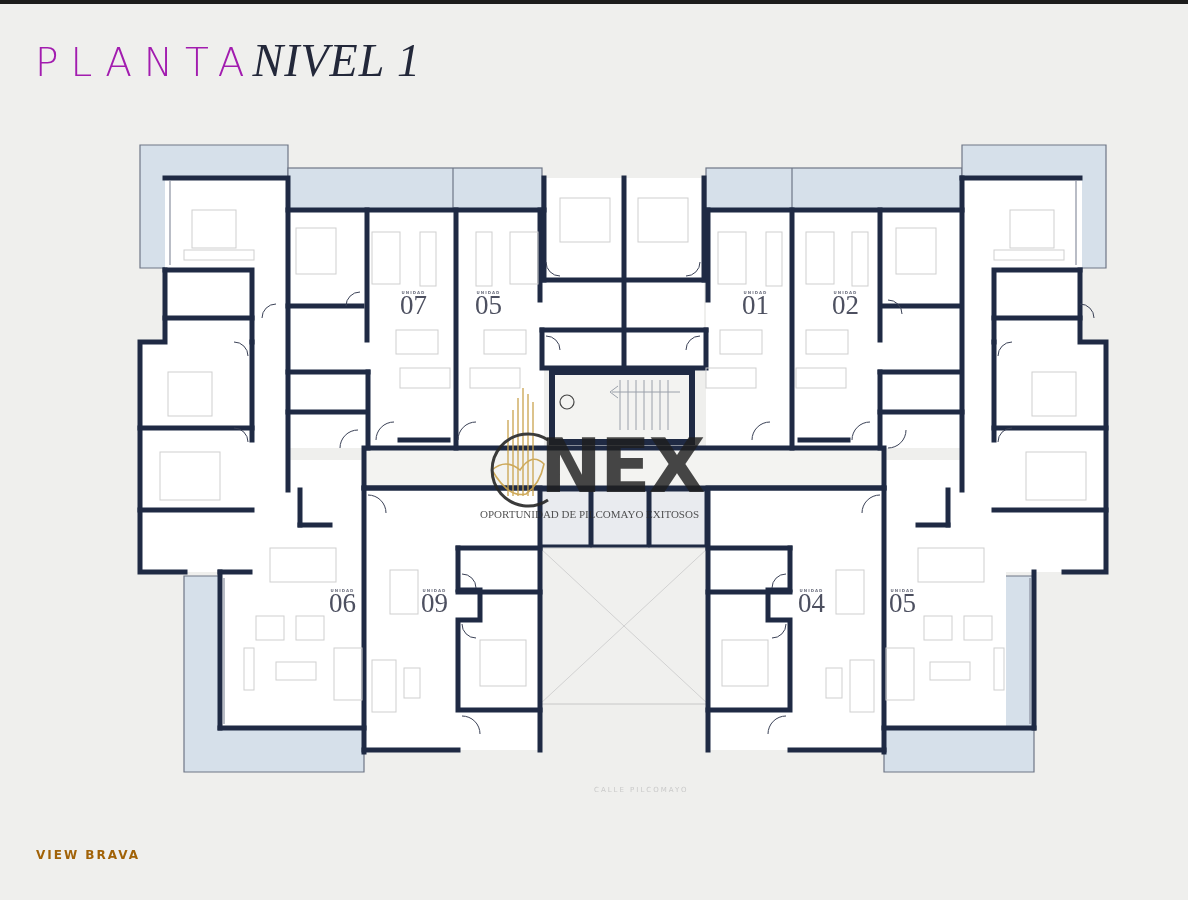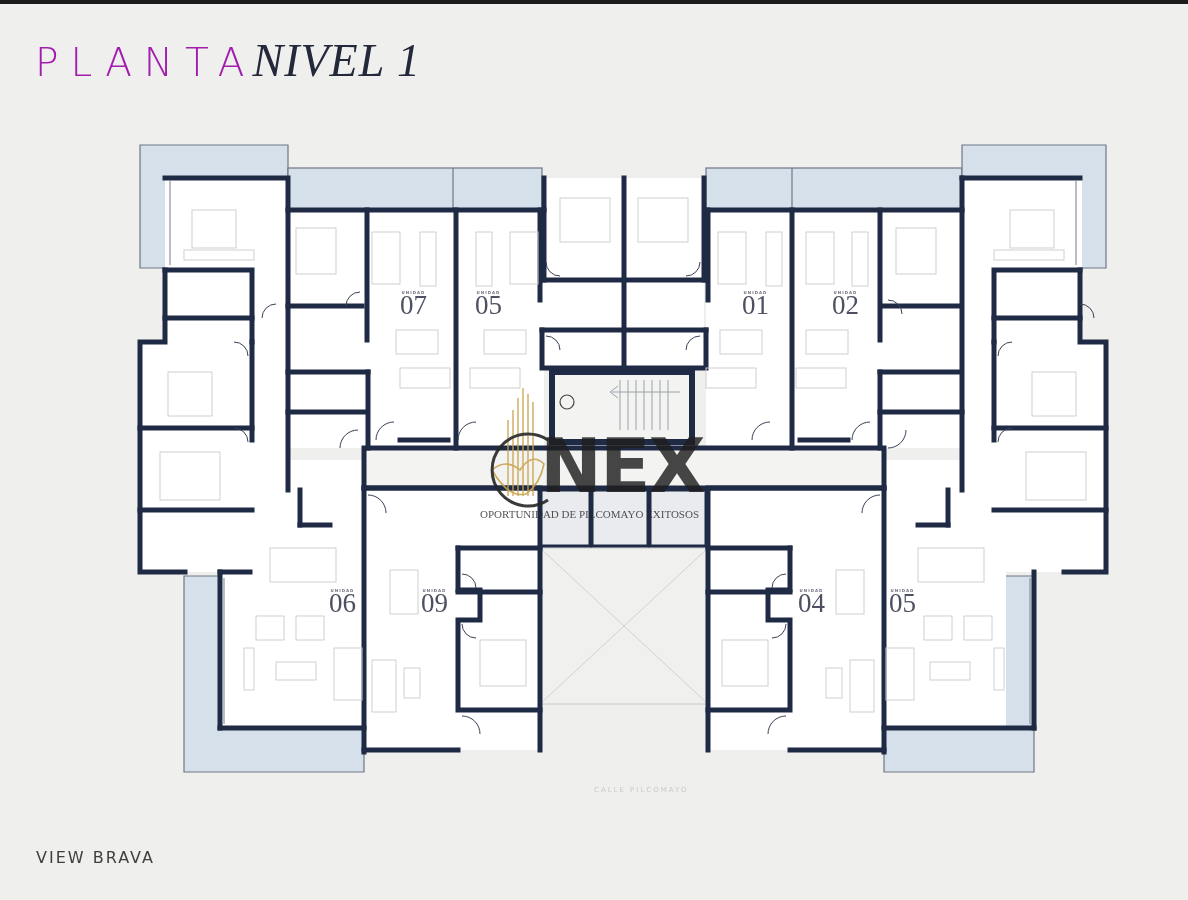--- a/index.html
+++ b/index.html
@@ -17,22 +17,22 @@
   .title .t1 {
     font-family: "DejaVu Sans", sans-serif; font-weight: 300;
     font-size: 39px; letter-spacing: 12px; color: #a21caf;
   }
   .title .t2 {
     font-family: "Liberation Serif", serif; font-style: italic;
     font-size: 46px; letter-spacing: 1px; color: #23283a; margin-left: -4px;
   }
   .footer-label {
     position: absolute; left: 36px; top: 848px;
-    font-family: "DejaVu Sans", sans-serif; font-weight: normal;
-    font-size: 16px; letter-spacing: 2px; color: #404040;
+    font-family: "DejaVu Sans", sans-serif; font-weight: bold;
+    font-size: 12px; letter-spacing: 2px; color: #a16207;
   }
   .street {
     position: absolute; left: 574px; top: 786px;
     font-family: "DejaVu Sans", sans-serif; font-size: 7px; letter-spacing: 2px; color: #c9c9c9; margin-left: 20px;
   }
   svg.plan { position: absolute; left: 0; top: 0; }
   .unit-label { position: absolute; text-align: center; color: #4d5060; }
   .unit-label .cap {
     display: block; font-family: "DejaVu Sans", sans-serif; font-size: 4px;
     letter-spacing: 1px; color: #6f7280; font-weight: bold;

